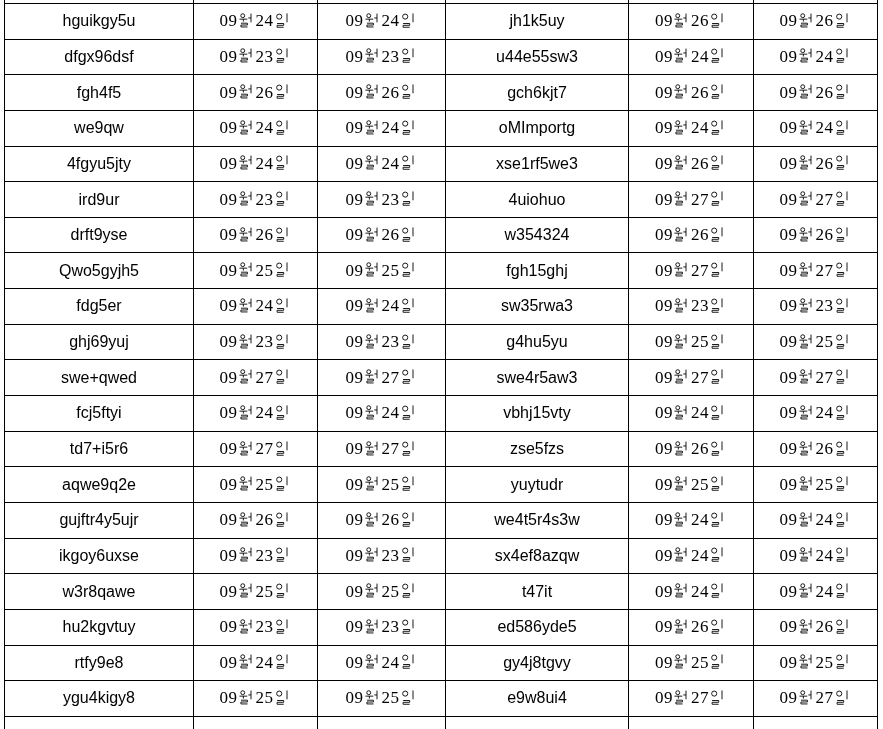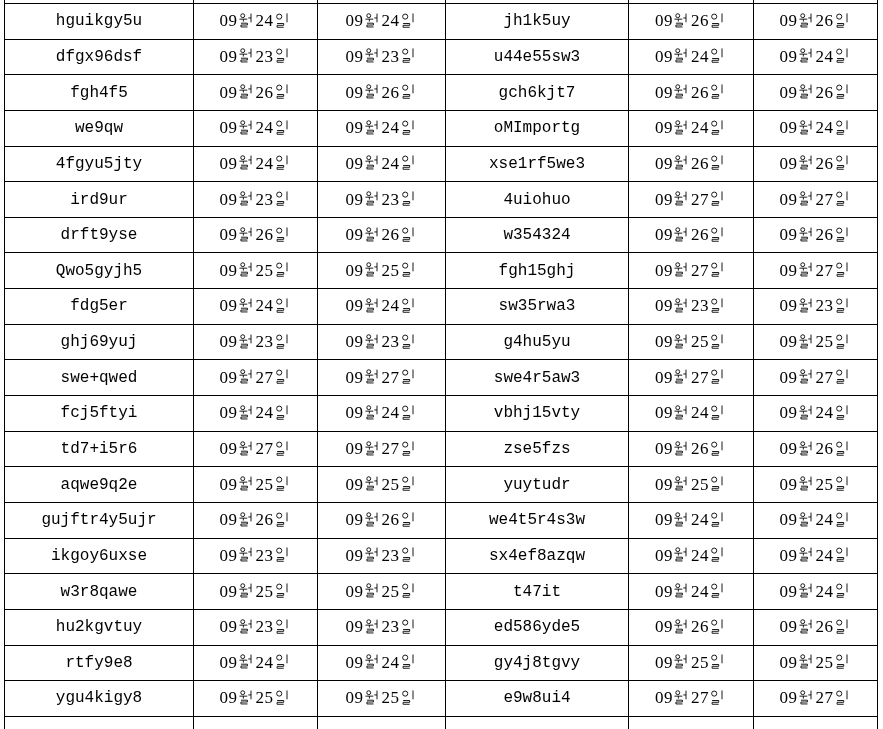--- a/index.html
+++ b/index.html
@@ -25,21 +25,21 @@
     text-align: center;
     vertical-align: middle;
     white-space: nowrap;
     overflow: hidden;
     color: #000000;
   }
   tr.partial-top td { border-top: none; height: 3px; }
   tr.data-row { height: 35.65px; }
   tr.partial-bottom td { border-bottom: none; height: 12px; }
   td.id-cell {
-    font-family: Liberation Mono, monospace;
+    font-family: Liberation Sans, sans-serif;
     font-size: 16px;
     letter-spacing: 0px;
   }
   td.date-cell {
     font-family: "Liberation Serif", "DejaVu Serif", serif;
     font-size: 17px;
   }
   .num { letter-spacing: 0.5px; }
   svg.hg {
     width: 15px;

